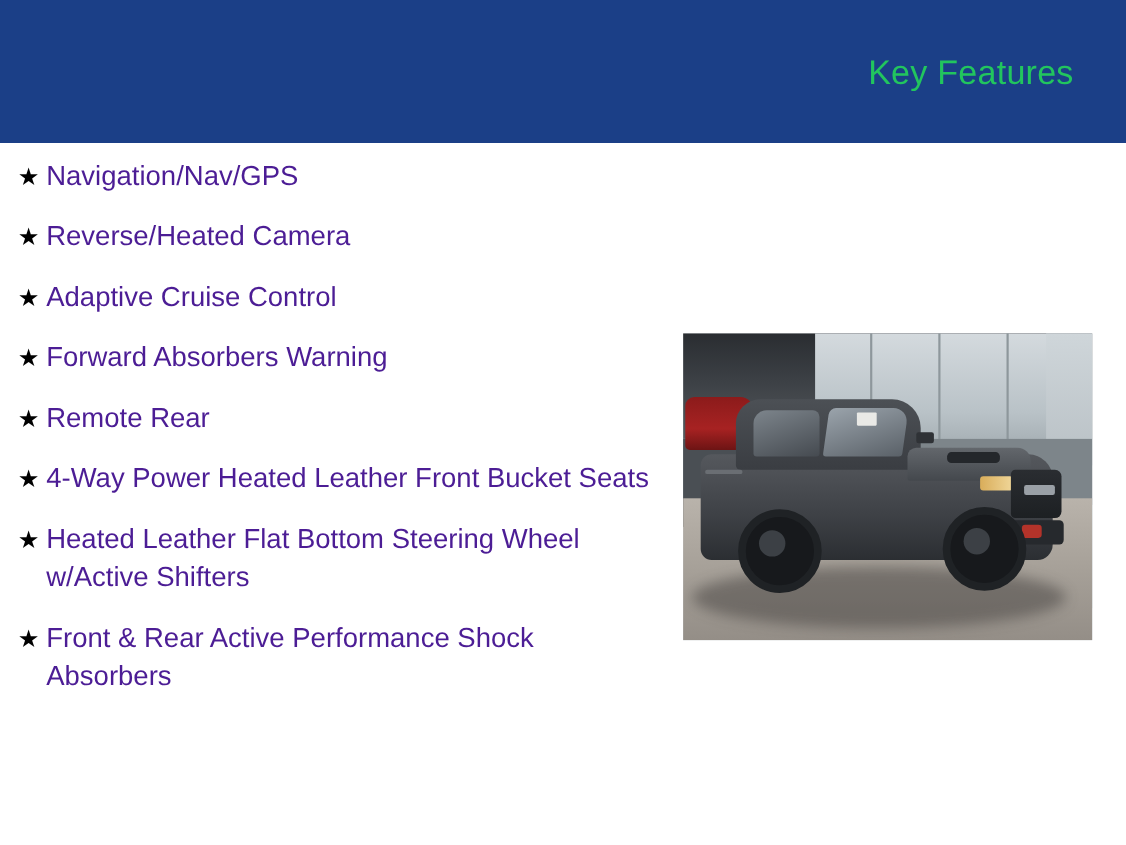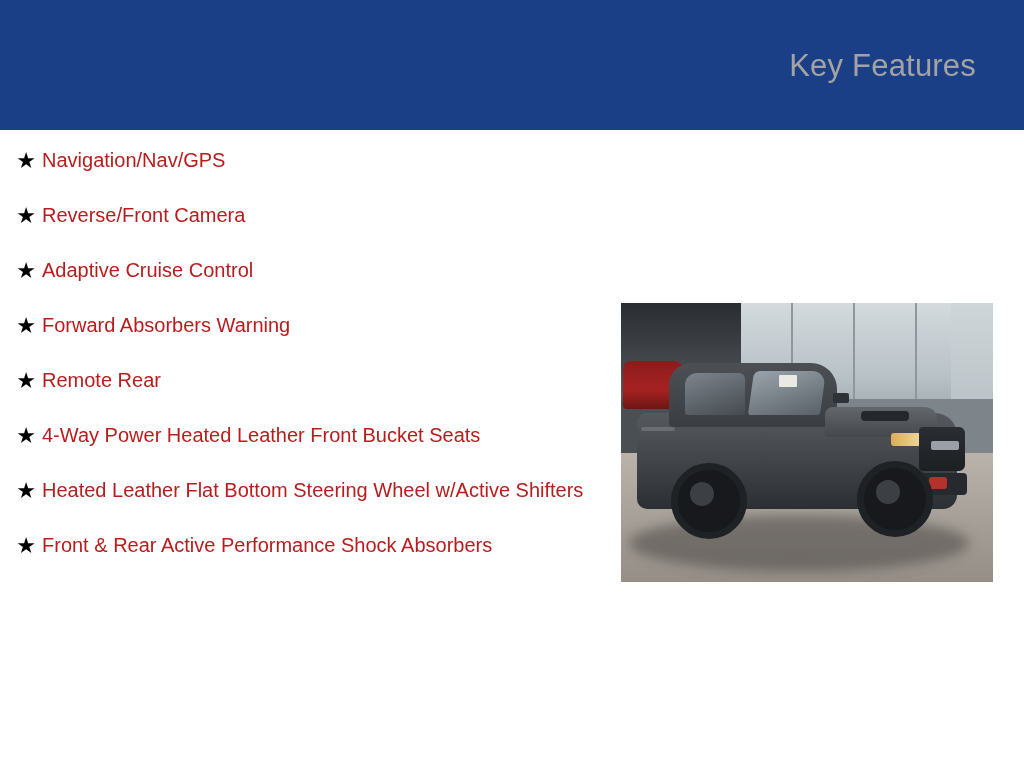--- a/index.html
+++ b/index.html
@@ -24,21 +24,21 @@
     left: 0;
     top: 0;
     width: 1024px;
     height: 130px;
     background: #1b3f87;
   }
   .header-title {
     position: absolute;
     right: 48px;
     top: 48px;
-    color: #a3a3a3;
+    color: #22c55e;
     font-size: 31px;
     font-weight: normal;
     letter-spacing: 0.2px;
     white-space: nowrap;
   }
   .features-list {
     position: absolute;
     left: 10px;
     top: 143px;
     width: 580px;
@@ -55,23 +55,23 @@
     flex: 0 0 auto;
     width: 32px;
     font-size: 22px;
     line-height: 34px;
     color: #000000;
     text-align: center;
     margin-top: 1px;
   }
   .feature-text {
     flex: 1 1 auto;
-    font-size: 20px;
+    font-size: 25px;
     line-height: 35px;
-    color: #b91c1c;
+    color: #4c1d95;
   }
   .photo-frame {
     position: absolute;
     left: 621px;
     top: 303px;
     width: 372px;
     height: 279px;
     overflow: hidden;
     background: #c8ccd0;
   }
@@ -272,21 +272,21 @@
     <div class="header-title">Key Features</div>
   </div>
 
   <ul class="features-list">
     <li class="feature-item">
       <span class="bullet-star">★</span>
       <span class="feature-text">Navigation/Nav/GPS</span>
     </li>
     <li class="feature-item">
       <span class="bullet-star">★</span>
-      <span class="feature-text">Reverse/Front Camera</span>
+      <span class="feature-text">Reverse/Heated Camera</span>
     </li>
     <li class="feature-item">
       <span class="bullet-star">★</span>
       <span class="feature-text">Adaptive Cruise Control</span>
     </li>
     <li class="feature-item">
       <span class="bullet-star">★</span>
       <span class="feature-text">Forward Absorbers Warning</span>
     </li>
     <li class="feature-item">

